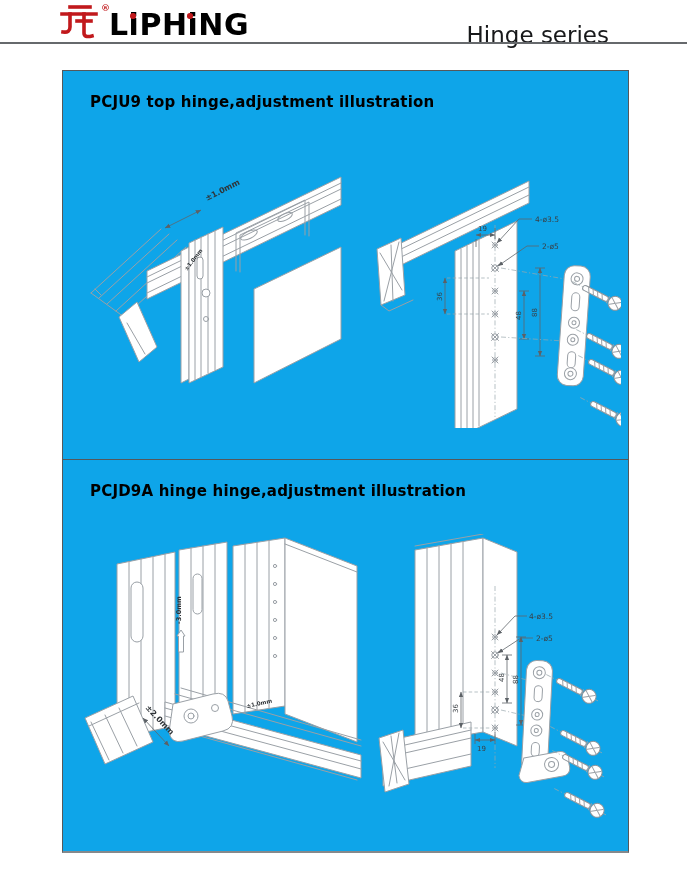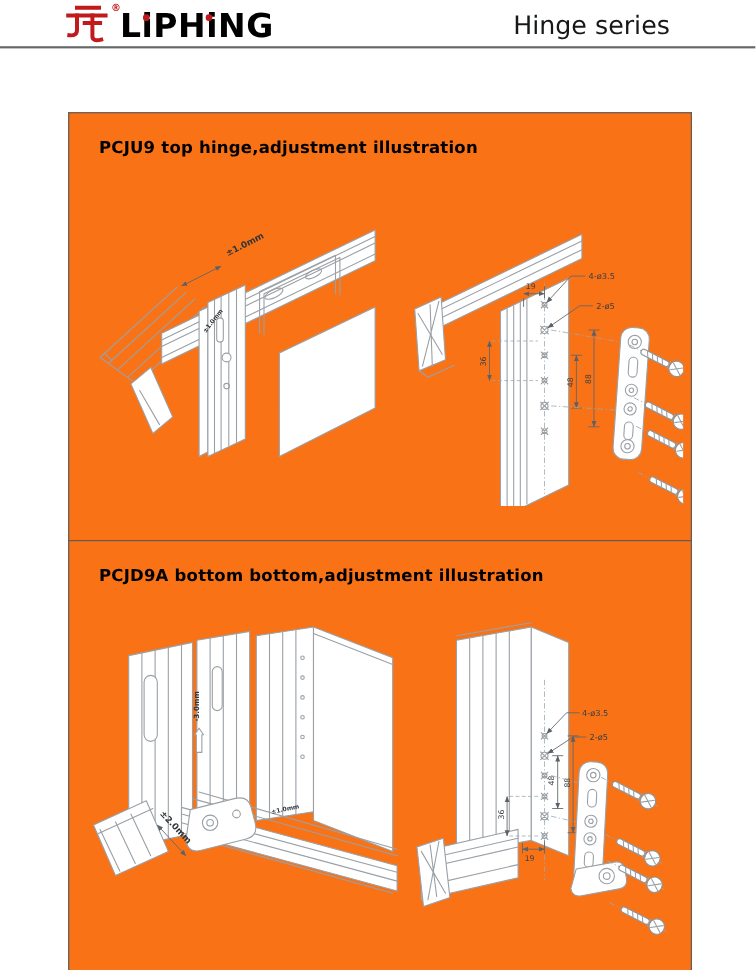--- a/index.html
+++ b/index.html
@@ -5,24 +5,24 @@
   html,body{margin:0;padding:0;background:#fff;}
   .page{position:relative;width:687px;height:882px;background:#fff;overflow:hidden;
         font-family:"DejaVu Sans","Liberation Sans",sans-serif;}
   
   .brand{position:absolute;left:57px;top:3px;width:240px;height:40px;}
   .brand-text{position:absolute;left:52px;top:4px;font-size:30px;font-weight:bold;
               color:#000000;letter-spacing:.5px;white-space:nowrap;}
   .i-dot{position:absolute;width:5.5px;height:5.5px;border-radius:50%;background:#c1191c;top:10px;}
   .i-dot.d1{left:73px;} .i-dot.d2{left:130px;}
   .reg{position:absolute;left:44px;top:0;font-size:9px;color:#c1191c;font-weight:bold;}
-  .page-title{position:absolute;right:78px;top:11px;font-size:23px;color:#17181a;}
+  .page-title{position:absolute;right:78px;top:22px;font-size:23px;color:#17181a;}
   .rule{position:absolute;left:0;top:42px;width:687px;height:2px;background:#66696c;}
   
-  .panel{position:absolute;left:62px;width:565px;background:#f97316;border:1px solid #55585b;margin-top:32px;}
+  .panel{position:absolute;left:62px;width:565px;background:#0ea5e9;border:1px solid #55585b;}
   .panel.p1{top:70px;height:389px;border-bottom:none;}
   .panel.p2{top:459px;height:391px;border-bottom-width:2px;border-bottom-color:#85898c;}
   .panel-title{position:absolute;left:27px;top:22px;margin:0;font-size:15px;font-weight:bold;
                color:#000;letter-spacing:.2px;}
   .draw{position:absolute;}
   
   .ln{fill:none;stroke:#9aa0a6;stroke-width:1;stroke-linecap:round;stroke-linejoin:round;}
   .fw{fill:#fff;stroke:#9aa0a6;stroke-width:1;stroke-linejoin:round;}
   .cl{fill:none;stroke:#9aa8ad;stroke-width:.7;stroke-dasharray:5 2.2 1.2 2.2;}
   .dsh{fill:none;stroke:#9aa8ad;stroke-width:.7;stroke-dasharray:3.5 2.2;}
@@ -192,21 +192,21 @@
           <path class="ln" d="M5,-2.6 L8,2.6 M10,-2.6 L13,2.6 M15,-2.6 L18,2.6 M20,-2.6 L23,2.6"></path>
           <line class="ln" x1="28" y1="-3.4" x2="28" y2="3.4"></line>
           <circle class="scr" cx="36" cy="0" r="7"></circle>
           <path class="ln" d="M31.2,-3.4 L40.8,3.4 M31.2,3.4 L40.8,-3.4"></path>
         </g>
       </g>
     </svg>
   </section>
 
   <section class="panel p2">
-    <h2 class="panel-title">PCJD9A bottom bottom,adjustment illustration</h2>
+    <h2 class="panel-title">PCJD9A hinge hinge,adjustment illustration</h2>
 
     <svg class="draw" style="left:16px;top:76px" width="285" height="245" viewBox="0 0 285 245">
       <defs>
         <marker id="arwC" markerWidth="8" markerHeight="8" refX="6.6" refY="3.5" orient="auto-start-reverse">
           <path d="M0,.7 L6.8,3.5 L0,6.3 Z" fill="#5c6166"></path>
         </marker>
       </defs>
       <g>
         <polygon class="fw" points="38,28 96,16 96,190 38,202"></polygon>
         <path class="ln" d="M50,25.5 L50,199.5 M62,23 L62,197 M74,20.6 L74,194.6 M86,18.1 L86,192.1"></path>

